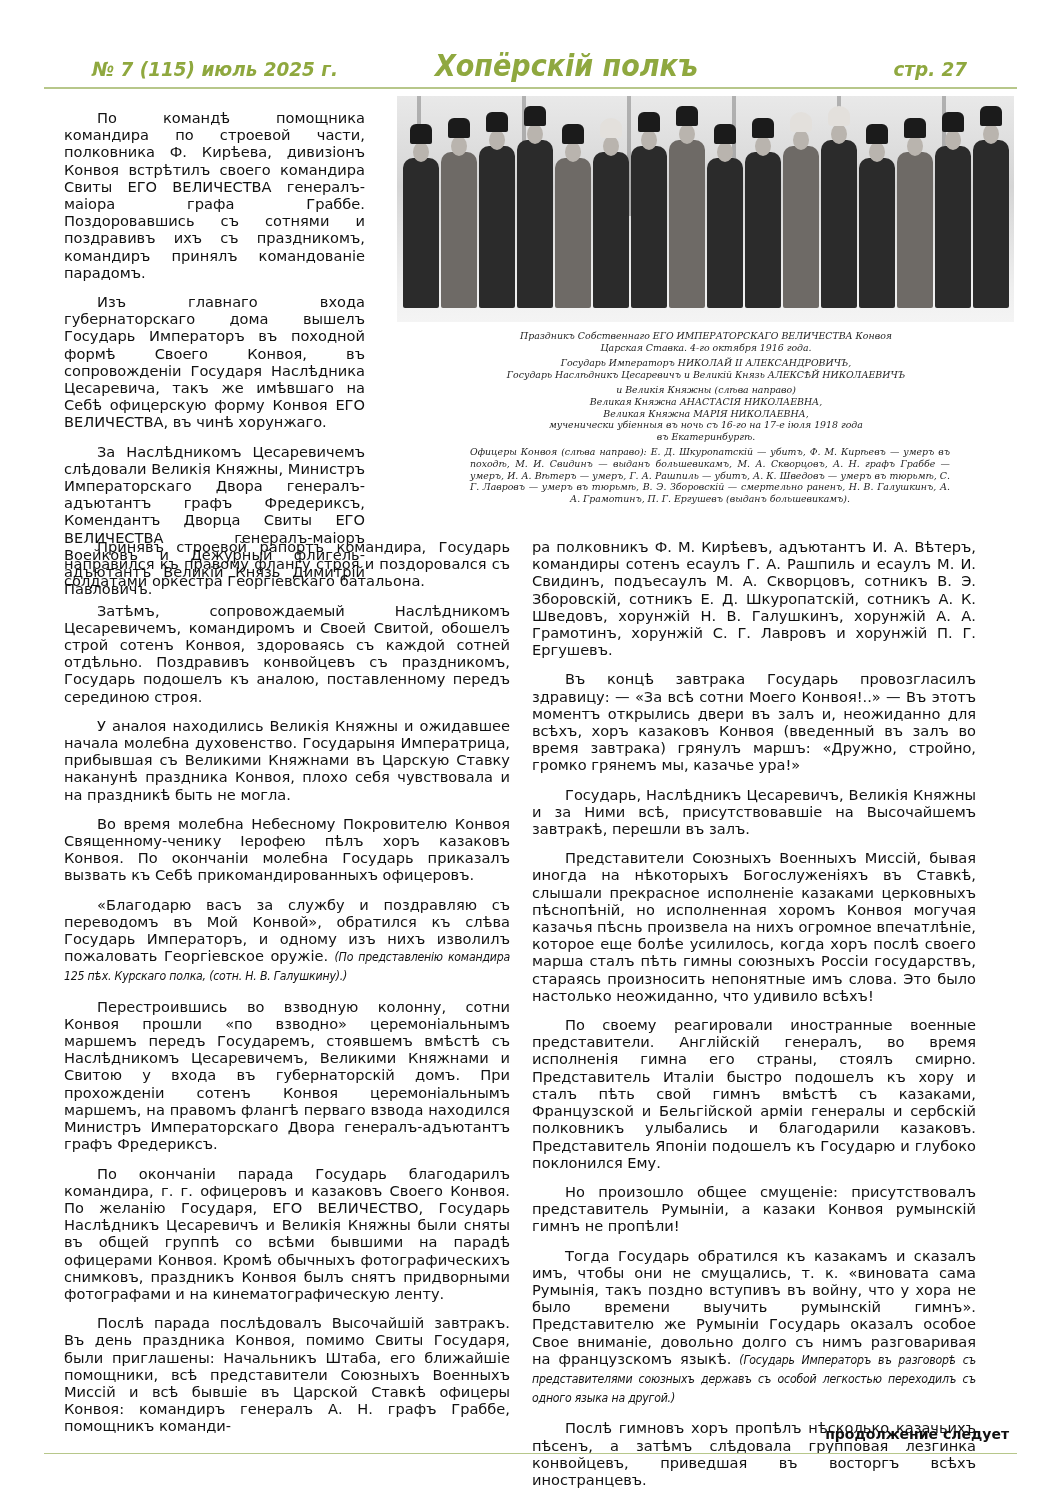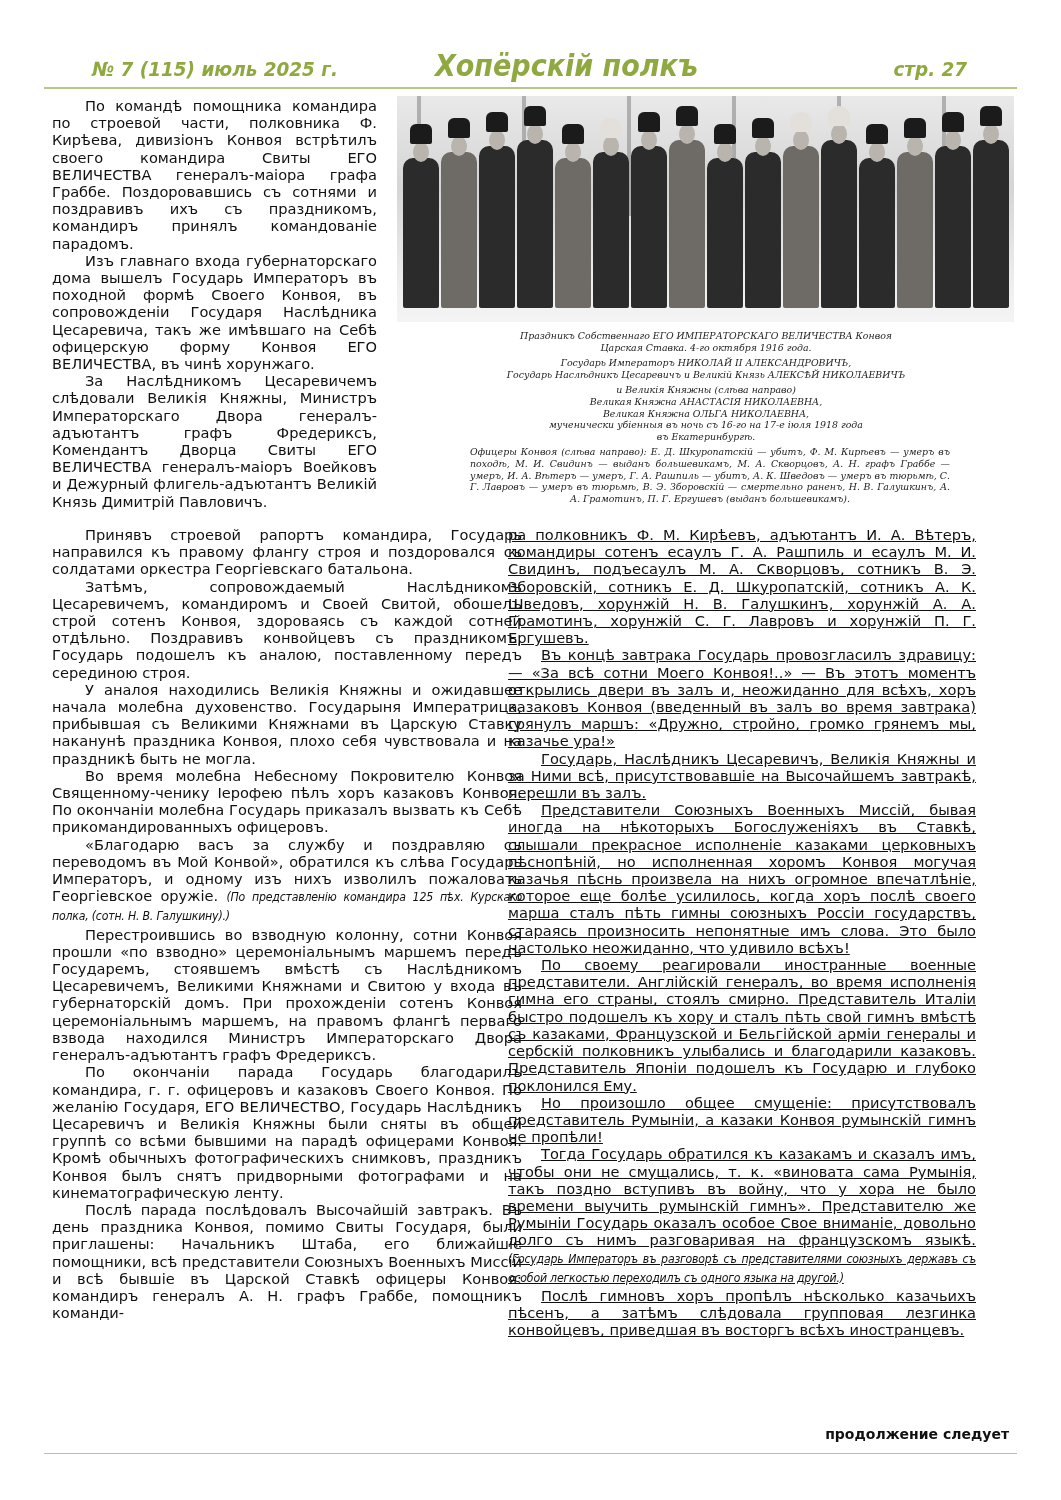--- a/index.html
+++ b/index.html
@@ -9,27 +9,27 @@
   .hdr-left, .hdr-right, .hdr-title { position: absolute; color: #8fa83f; font-style: italic;
          font-weight: bold; font-family: "DejaVu Sans", sans-serif; }
   .hdr-left { left: 47px; top: 9px; font-size: 20px; transform: scaleX(0.92); transform-origin: left; }
   .hdr-title { left: 390px; top: 0px; font-size: 30px; transform: scaleX(0.9); transform-origin: left; }
   .hdr-right { right: 48px; top: 9px; font-size: 20px; transform: scaleX(0.92); transform-origin: right; }
   .rule { position: absolute; left: 44px; width: 973px; height: 2px; background: #b7c78a; }
   .rule.top { top: 87px; }
   .rule.bottom { top: 1453px; height: 1px; }
 
   .text { font-size: 14.6px; line-height: 17.2px; text-align: justify; hyphens: manual; }
-  .text p { margin: 0; text-indent: 33px; }
+  .text p { margin: 12px; text-indent: 33px; }
   .text p.cont { text-indent: 0; }
   .text .note { font-style: italic; font-size: 12.2px; font-family: "DejaVu Sans Condensed", "DejaVu Sans", sans-serif; letter-spacing: -0.2px; }
 
   .col-top-left { position: absolute; left: 52px; top: 97px; width: 325px; }
   .col-left { position: absolute; left: 52px; top: 526px; width: 470px; }
-  .col-right { position: absolute; left: 508px; top: 526px; width: 468px; text-decoration: underline; }
+  .col-right { position: absolute; left: 520px; top: 526px; width: 468px; }
 
   .photo { position: absolute; left: 397px; top: 96px; width: 617px; height: 226px;
            background: linear-gradient(180deg, #e9e9e9 0%, #d5d5d5 40%, #efefef 85%, #f4f4f4 100%);
            overflow: hidden; }
   .photo .fig { position: absolute; bottom: 14px; border-radius: 10px 10px 2px 2px; }
   .photo .hat { position: absolute; border-radius: 6px 6px 2px 2px; background: #1b1b1b; }
   .photo .face { position: absolute; border-radius: 50%; background: #b9b4ae; }
   .photo .tree { position: absolute; top: 0; width: 4px; height: 120px; background: #7a7a7a; opacity: 0.5; }
 
   .caption { position: absolute; left: 400px; top: 330px; width: 612px; text-align: center;
@@ -117,21 +117,21 @@
     <div>Праздникъ Собственнаго ЕГО ИМПЕРАТОРСКАГО ВЕЛИЧЕСТВА Конвоя</div>
     <div>Царская Ставка. 4-го октября 1916 года.</div>
   </div>
   <div class="blk">
     <div>Государь Императоръ НИКОЛАЙ II АЛЕКСАНДРОВИЧЪ,</div>
     <div>Государь Наслѣдникъ Цесаревичъ и Великій Князь АЛЕКСѢЙ НИКОЛАЕВИЧЪ</div>
   </div>
   <div class="blk">
     <div>и Великія Княжны (слѣва направо)</div>
     <div>Великая Княжна АНАСТАСІЯ НИКОЛАЕВНА,</div>
-    <div>Великая Княжна ОЛЬГА НИКОЛАЕВНА,</div>
+    <div>Великая Княжна МАРІЯ НИКОЛАЕВНА,</div>
     <div>мученически убіенныя въ ночь съ 16-го на 17-е іюля 1918 года</div>
     <div>въ Екатеринбургѣ.</div>
   </div>
   <div class="officers">Офицеры Конвоя (слѣва направо): Е. Д. Шкуропатскій — убитъ, Ф. М. Кирѣевъ — умеръ въ походѣ, М. И. Свидинъ — выданъ большевикамъ, М. А. Скворцовъ, А. Н. графъ Граббе — умеръ, И. А. Вѣтеръ — умеръ, Г. А. Рашпиль — убитъ, А. К. Шведовъ — умеръ въ тюрьмѣ, С. Г. Лавровъ — умеръ въ тюрьмѣ, В. Э. Зборовскій — смертельно раненъ, Н. В. Галушкинъ, А. А. Грамотинъ, П. Г. Ергушевъ (выданъ большевикамъ).</div>
 </div>
 
 <div class="text col-left" id="col-left">
     <p><span>Принявъ строевой рапортъ командира, Государь направился къ правому флангу строя и поздоровался съ солдатами оркестра Георгіевскаго батальона.</span></p>
     <p><span>Затѣмъ, сопровождаемый Наслѣдникомъ Цесаревичемъ, командиромъ и Своей Свитой, обошелъ строй сотенъ Конвоя, здороваясь съ каждой сотней отдѣльно. Поздравивъ конвойцевъ съ праздникомъ, Государь подошелъ къ аналою, поставленному передъ серединою строя.</span></p>
     <p><span>У аналоя находились Великія Княжны и ожидавшее начала молебна духовенство. Государыня Императрица, прибывшая съ Великими Княжнами въ Царскую Ставку наканунѣ праздника Конвоя, плохо себя чувствовала и на праздникѣ быть не могла.</span></p>

